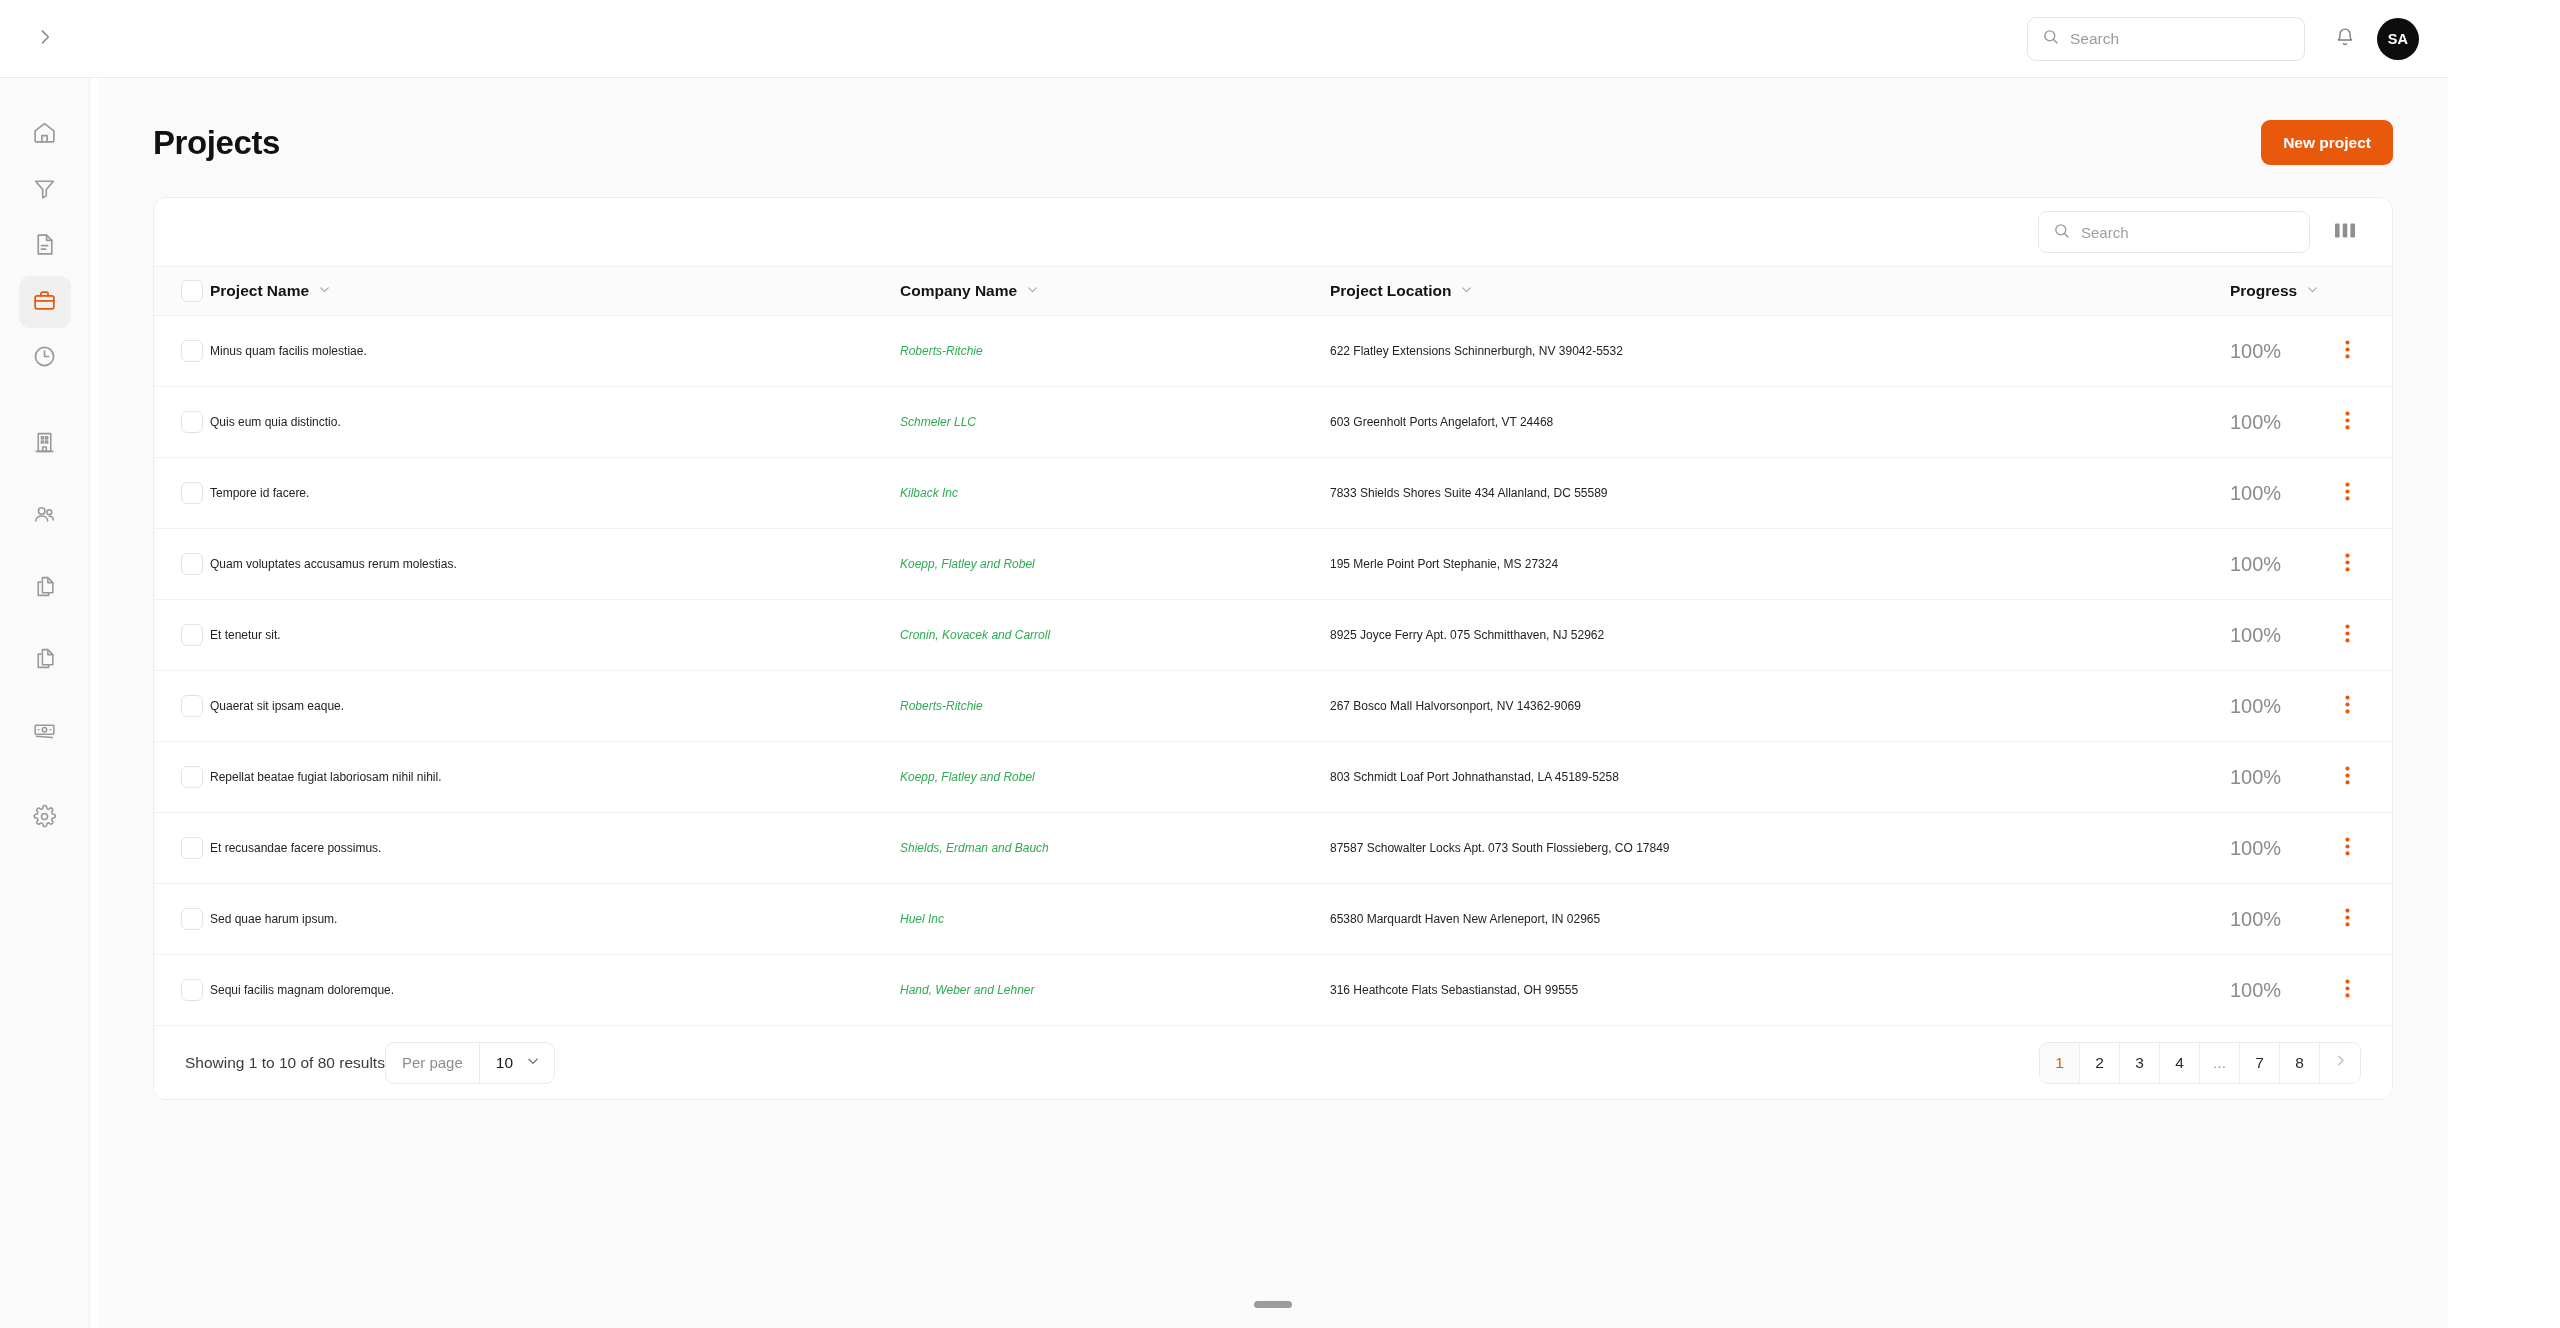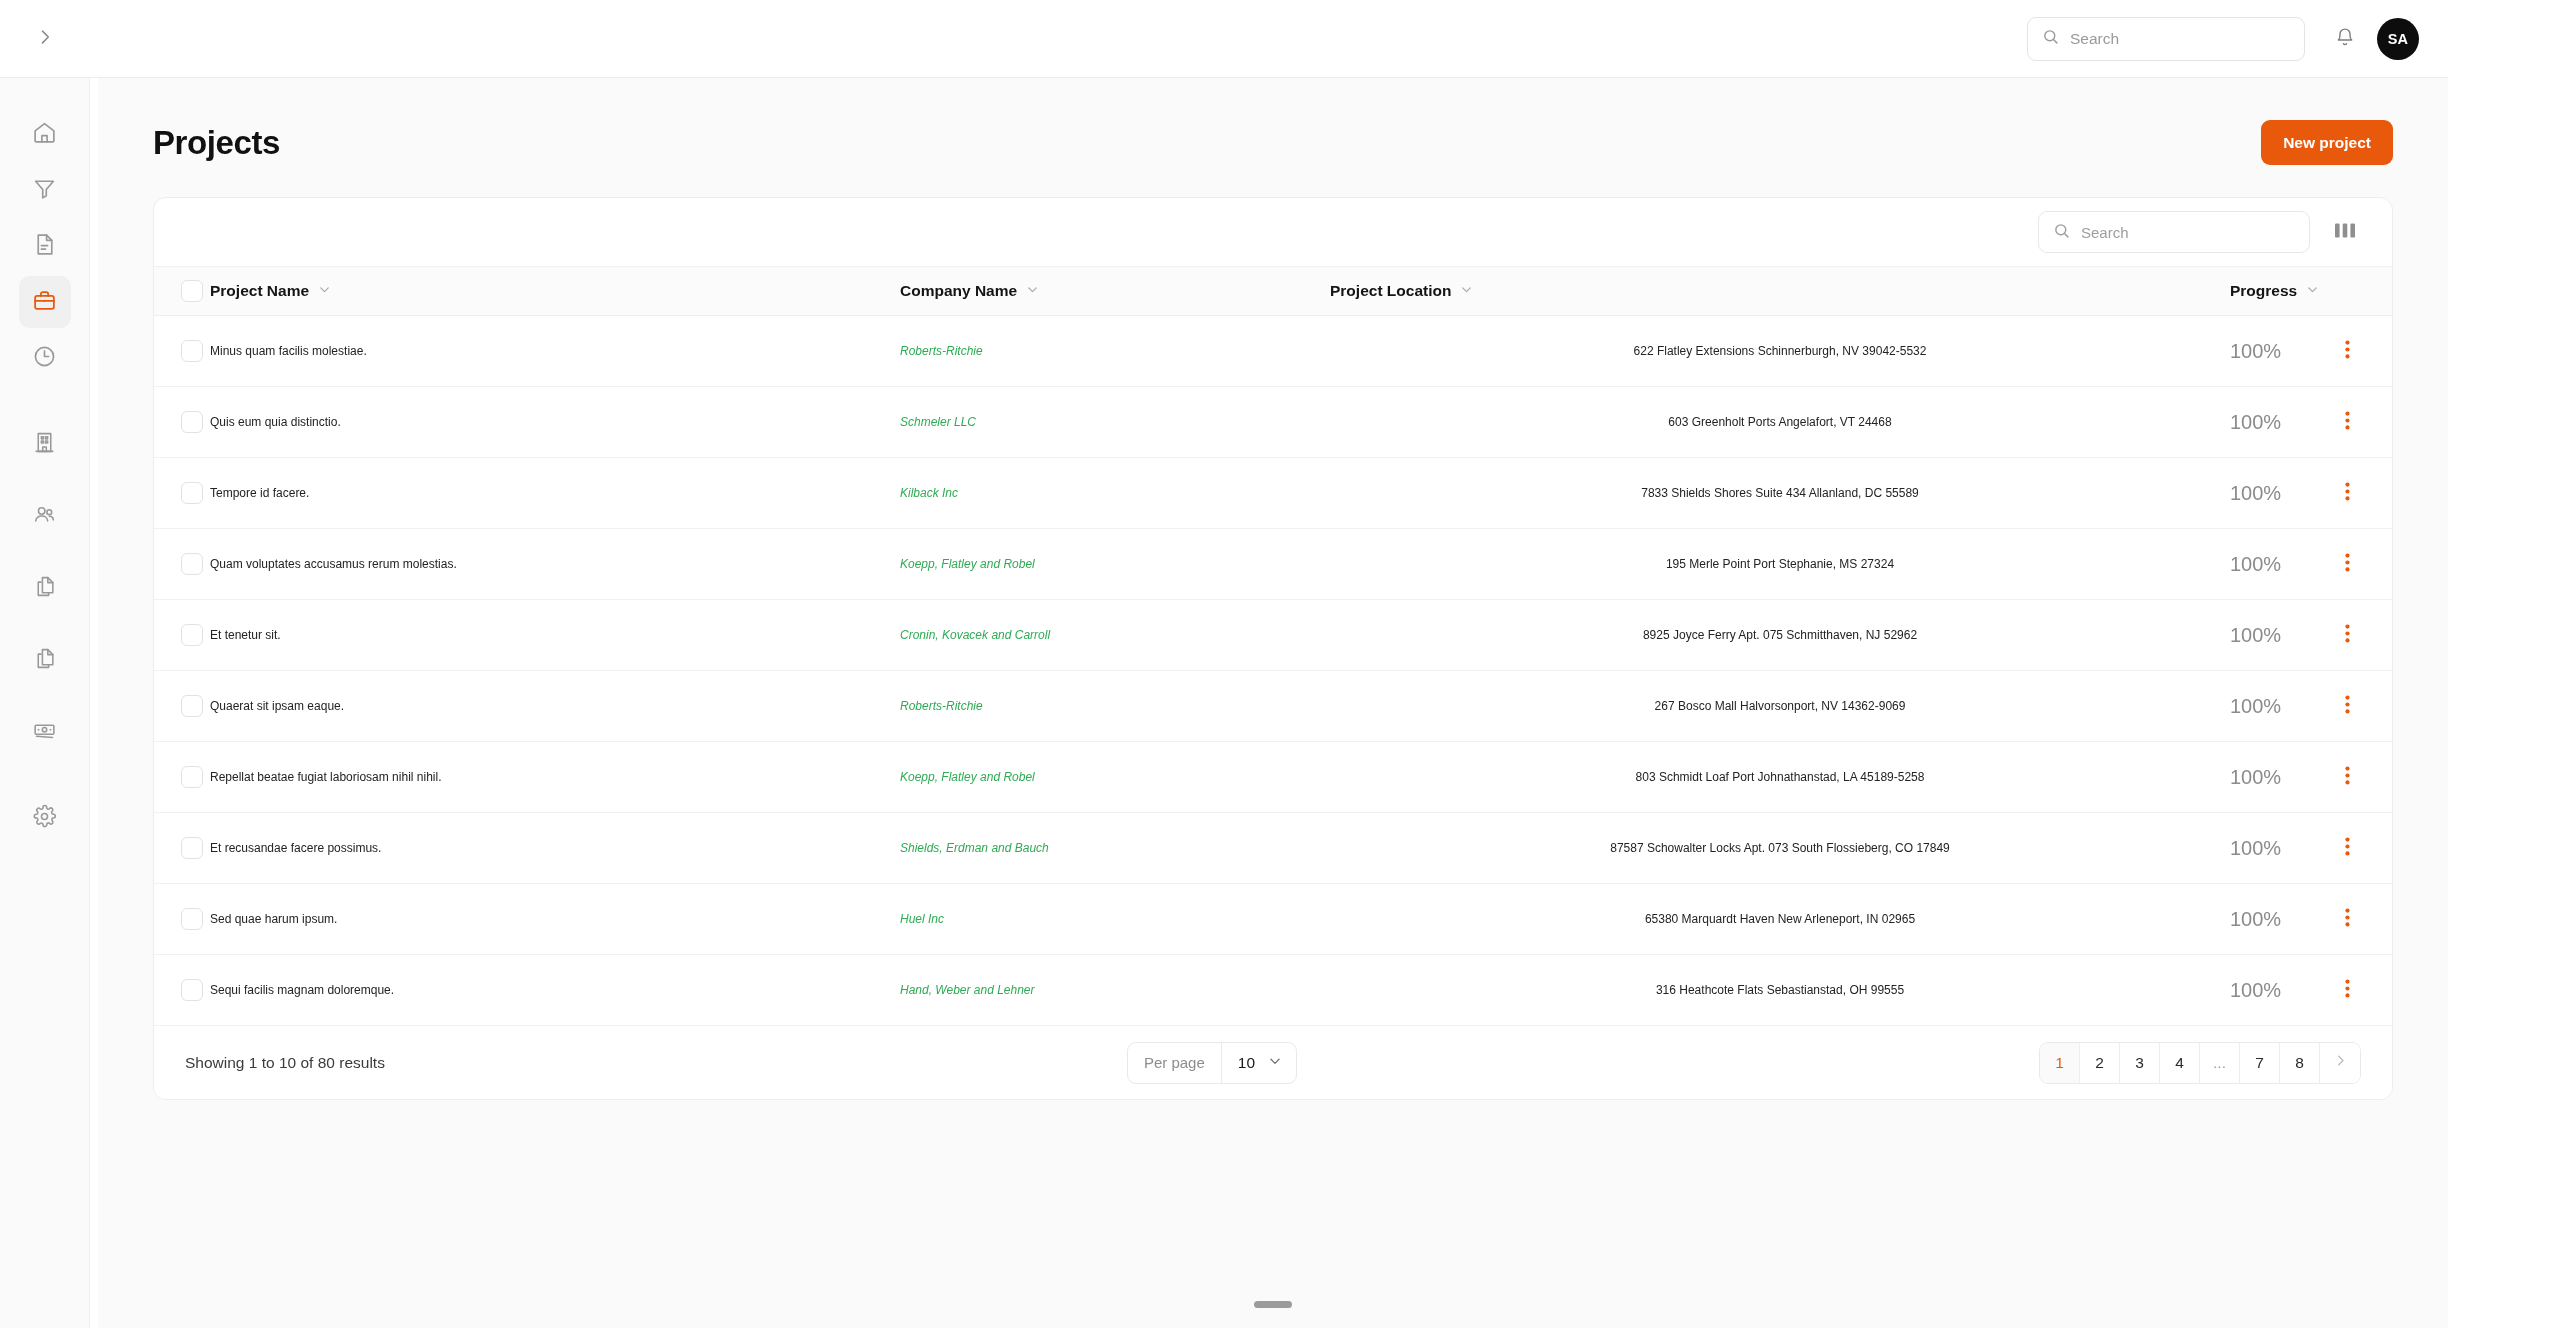--- a/index.html
+++ b/index.html
@@ -132,21 +132,21 @@
     text-align: left; font-size: 15.5px; font-weight: bold; color: #141414;
     padding: 13px 0; height: 47px;
     border-top: 1px solid #f0f0f0;
     border-bottom: 1px solid #efefef;
     white-space: nowrap;
   }
   .th-inner { display: flex; align-items: center; gap: 9px; }
   .col-check { width: 56px; padding-left: 27px !important; }
   .col-name  { width: 690px; }
   .col-comp  { width: 430px; }
-  .col-loc   { width: 900px; text-align: center; }
+  .col-loc   { width: 900px; }
   .col-prog  { width: auto; }
   .col-act   { width: 90px; }
 
   tbody td {
     font-size: 12px; color: #232323;
     padding: 0; height: 71px;
     border-bottom: 1px solid #f1f1f1;
     vertical-align: middle;
     overflow: hidden; text-overflow: ellipsis; white-space: nowrap;
   }
@@ -166,21 +166,21 @@
   }
 
   
   .card-foot {
     height: 73px;
     display: flex; align-items: center;
     padding: 0 31px;
     background: #fff;
   }
   .foot-results { font-size: 15.5px; color: #3b3b3b; }
-  .foot-mid { flex: 1; display: flex; justify-content: center; }
+  .foot-mid { flex: 1; display: flex; }
   .perpage {
     display: flex; align-items: center;
     border: 1px solid #e9e9e9; border-radius: 9px;
     height: 42px; overflow: hidden;
   }
   .perpage-label {
     font-size: 15px; color: #8d8d8d;
     padding: 0 16px; line-height: 40px;
     border-right: 1px solid #e9e9e9;
   }

